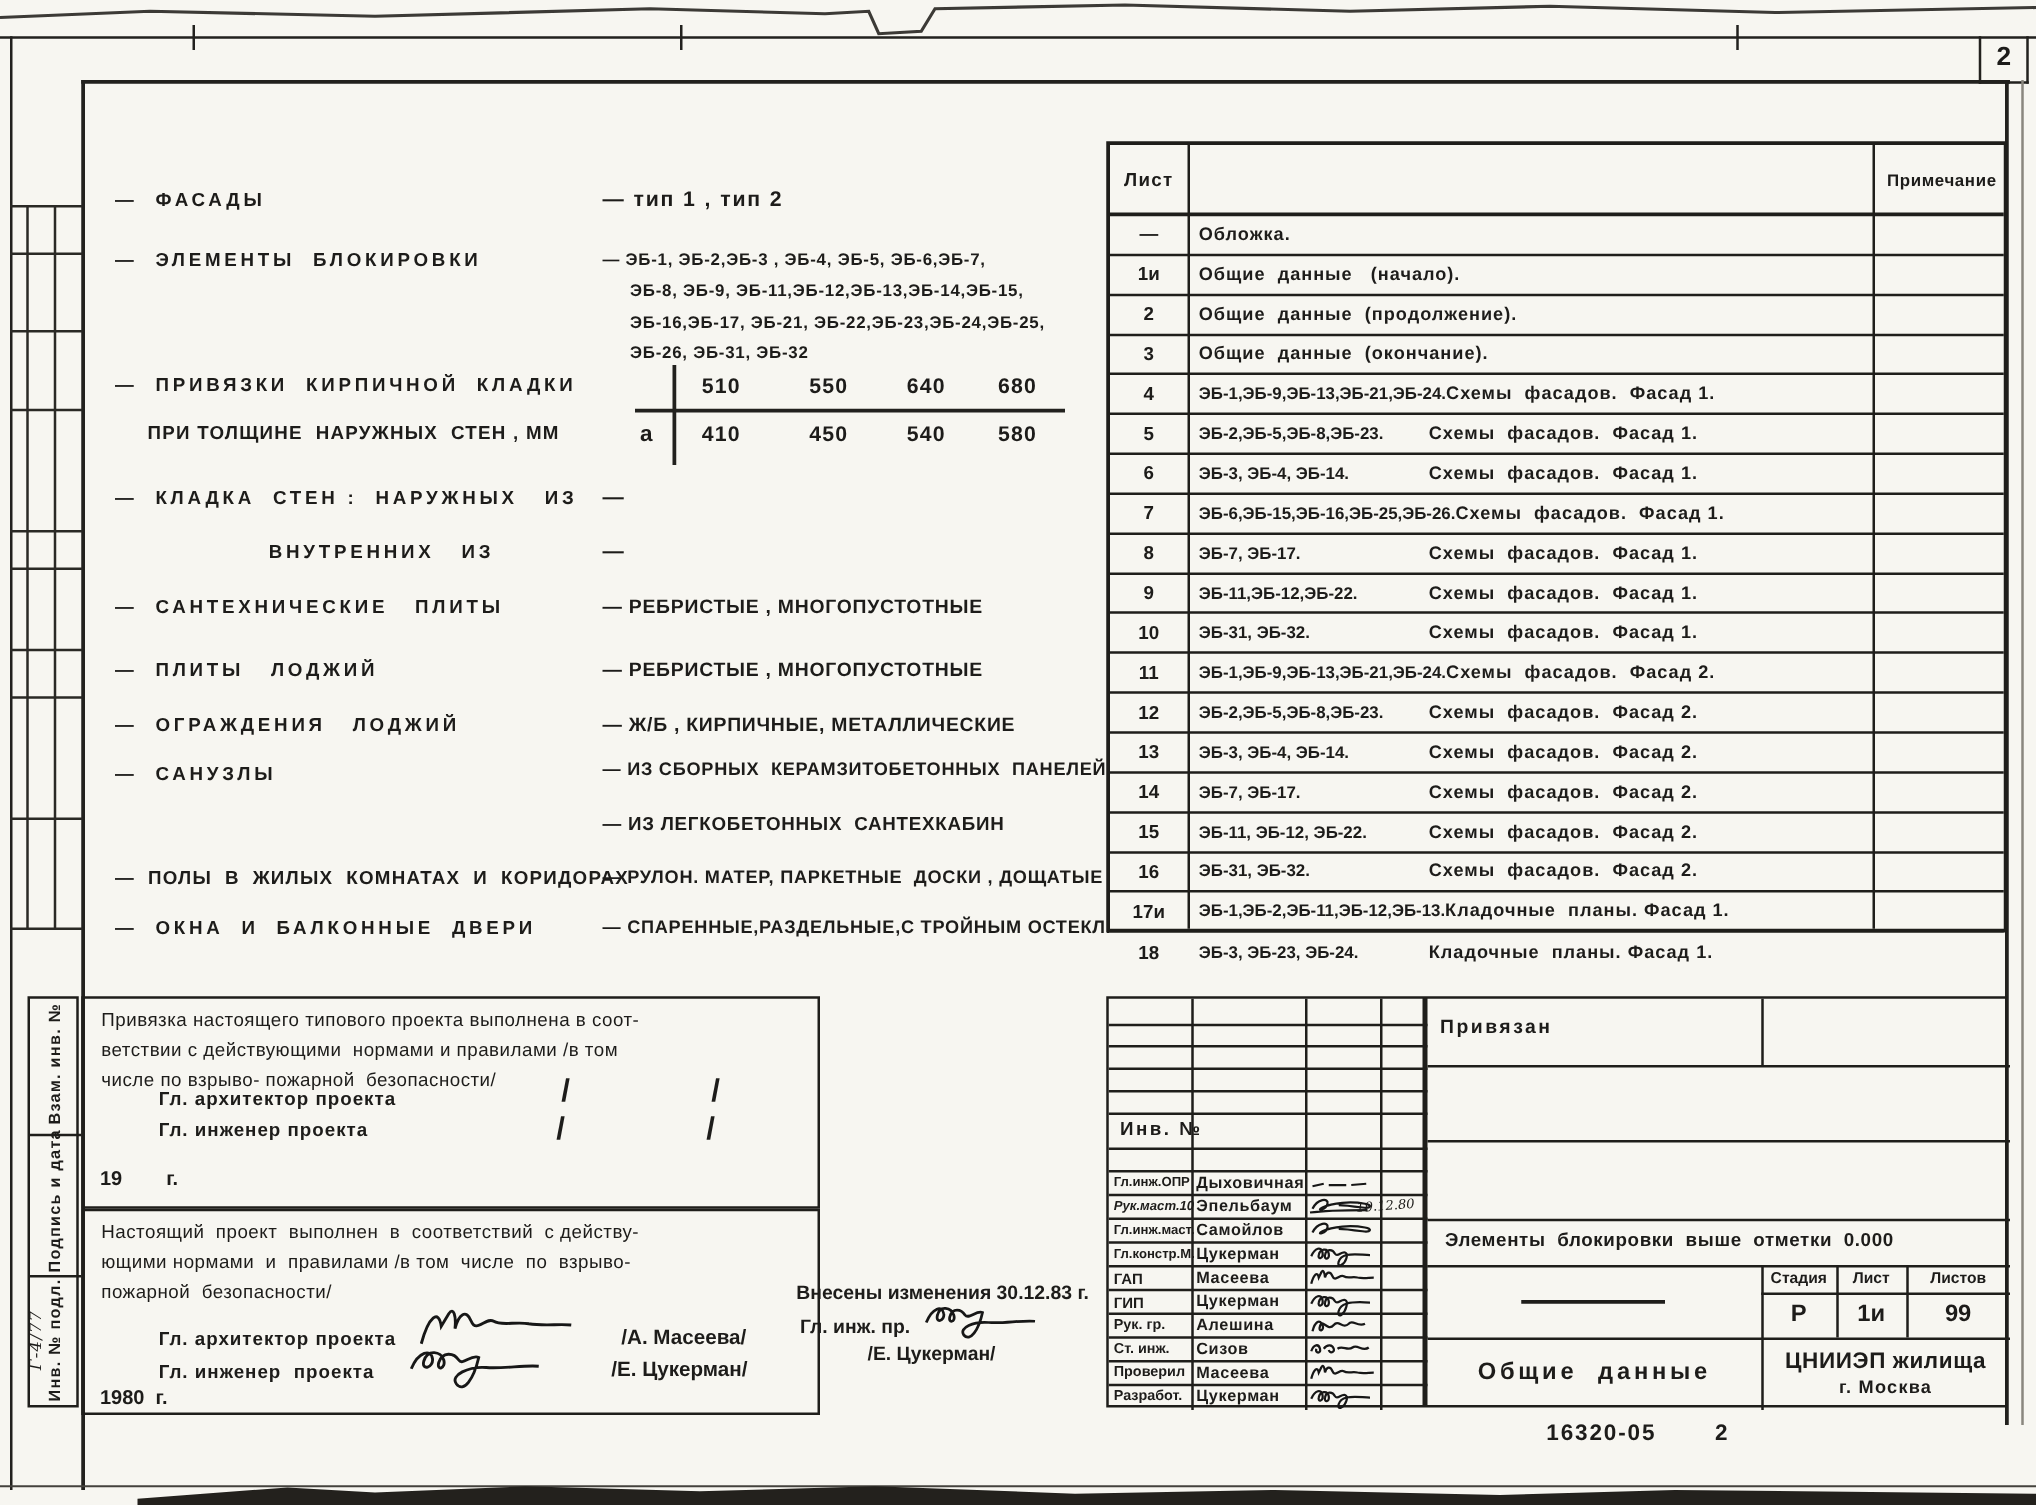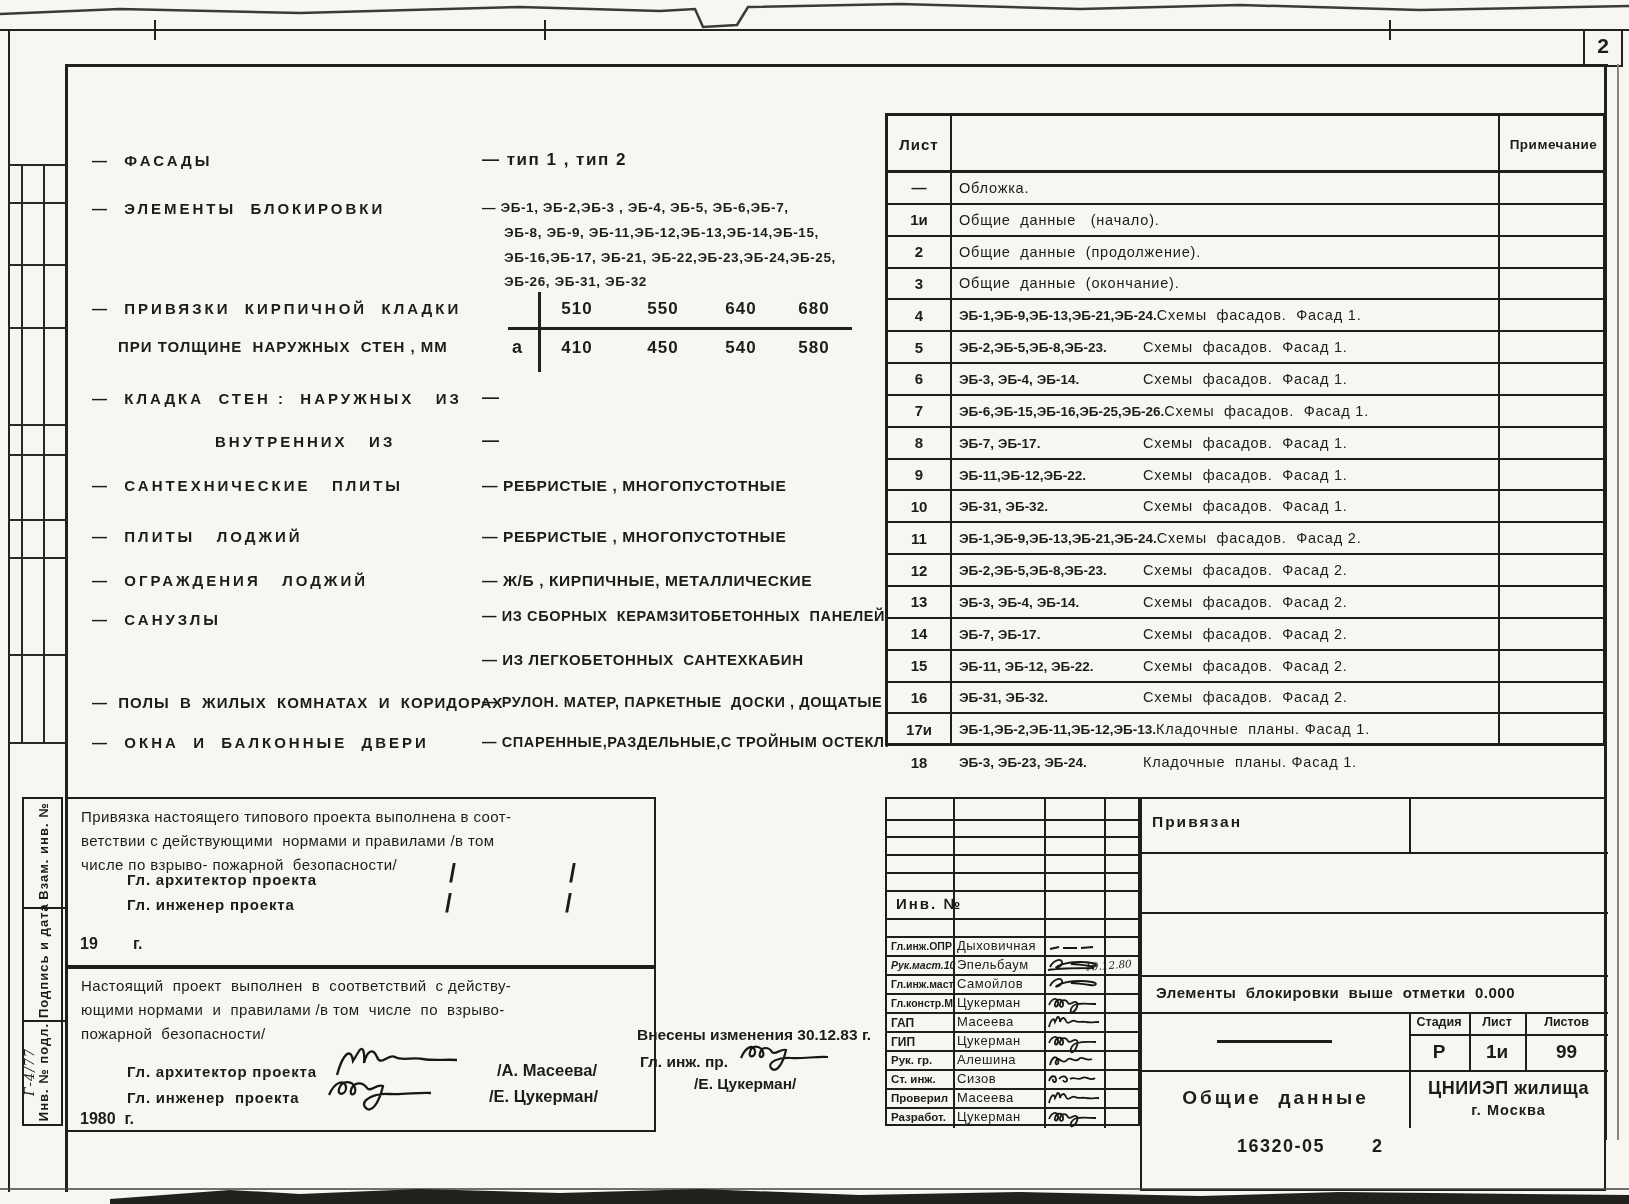--- a/index.html
+++ b/index.html
@@ -19,34 +19,34 @@
   .val.sm{font-size:13.5px;}
   .num{font-weight:bold;font-size:17px;letter-spacing:1px;text-align:center;width:54px;}
   
   #vtable{position:absolute;left:885px;top:113px;width:721px;height:633px;border:3px solid #1f1e1b;box-sizing:border-box;}
   .vhead{position:absolute;left:0;top:0;width:100%;height:57px;border-bottom:3px solid #1f1e1b;box-sizing:border-box;}
   .vrows{position:absolute;left:0;top:57px;right:0;}
   .vrow{height:31.85px;border-bottom:2px solid #1f1e1b;box-sizing:border-box;display:flex;align-items:center;}
   .vsheet{flex:0 0 62px;text-align:center;font-weight:bold;font-size:15px;}
   .vname{display:flex;padding-left:9px;align-items:baseline;}
   .vcodes{font-weight:bold;font-size:13.5px;min-width:184px;display:inline-block;}
-  .vdesc{font-weight:normal;font-size:14.5px;letter-spacing:0.8px;}
+  .vdesc{font-weight:bold;font-size:14.5px;letter-spacing:0.8px;}
   .vline{position:absolute;top:0;width:2px;height:100%;background:#1f1e1b;}
   
   .note{position:absolute;border:2.5px solid #1f1e1b;box-sizing:border-box;background:transparent;}
   .ntext{font-size:15px;letter-spacing:0.4px;white-space:pre;}
   .role{font-weight:bold;font-size:15px;letter-spacing:0.8px;white-space:pre;}
   .slash{font-size:25px;font-weight:bold;}
   .handw{font-family:"DejaVu Serif",serif;font-style:italic;}
   
   .stamp{position:absolute;border:2.5px solid #1f1e1b;box-sizing:border-box;}
   .hl{position:absolute;background:#1f1e1b;height:2px;}
   .vl{position:absolute;background:#1f1e1b;width:2px;}
   .rolecell{position:absolute;font-weight:bold;font-size:10.5px;white-space:nowrap;}
-  .namecell{position:absolute;font-weight:normal;font-size:13px;letter-spacing:0.5px;white-space:nowrap;}
+  .namecell{position:absolute;font-weight:bold;font-size:13px;letter-spacing:0.5px;white-space:nowrap;}
   .sig{position:absolute;}
   .rot{transform:rotate(-90deg);transform-origin:0 0;font-weight:bold;font-size:13px;letter-spacing:1px;text-align:center;white-space:pre;}
   svg{display:block;}
 </style>
 </head>
 <body>
 
 <div id="sheet">
 
   <svg class="abs" style="left:0;top:0;width:1629px;height:34px" viewBox="0 0 1629 34">
@@ -391,21 +391,21 @@
         <path d="M3 14 C5 6 8 4 9 9 L11 5 C12 2 14 5 14 9 C15 5 18 3 20 8 C22 13 26 6 29 8 C32 10 36 8 40 9 C45 10 49 9 53 9" fill="none" stroke="#171717" stroke-width="1.8"></path>
       </svg>
 
     <span class="rolecell" style="left:4px;top:312px;font-size:11.5px">Разработ.</span>
     <span class="namecell" style="left:70px;top:310px">Цукерман</span>
     <svg class="sig" style="left:159px;top:309px" width="56" height="20" viewBox="0 0 56 20">
         <path d="M3 11 C6 4 11 3 12 8 C13 13 8 14 9 10 C10 5 16 4 17 9 C18 14 13 14 14 10 C15 5 20 5 22 9 C24 12 27 7 30 8 C33 9 31 16 27 18 C23 20 24 12 31 10 C38 9 44 10 50 10" fill="none" stroke="#171717" stroke-width="1.8"></path>
       </svg>
   </div>
 
-  <div class="stamp" style="left:1140px;top:797px;width:466px;height:394px">
+  <div class="stamp" style="left:1140px;top:797px;width:466px;height:329px">
     <div class="hl" style="left:0;top:53px;width:466px"></div>
     <div class="vl" style="left:267px;top:0;height:53px"></div>
     <div class="hl" style="left:0;top:113px;width:466px"></div>
     <div class="hl" style="left:0;top:176px;width:466px"></div>
     <div class="hl" style="left:0;top:213px;width:466px"></div>
     <div class="vl" style="left:267px;top:213px;height:116px"></div>
     <div class="hl" style="left:267px;top:235px;width:199px"></div>
     <div class="vl" style="left:327px;top:213px;height:58px"></div>
     <div class="vl" style="left:383px;top:213px;height:58px"></div>
     <div class="hl" style="left:0;top:271px;width:466px"></div>

